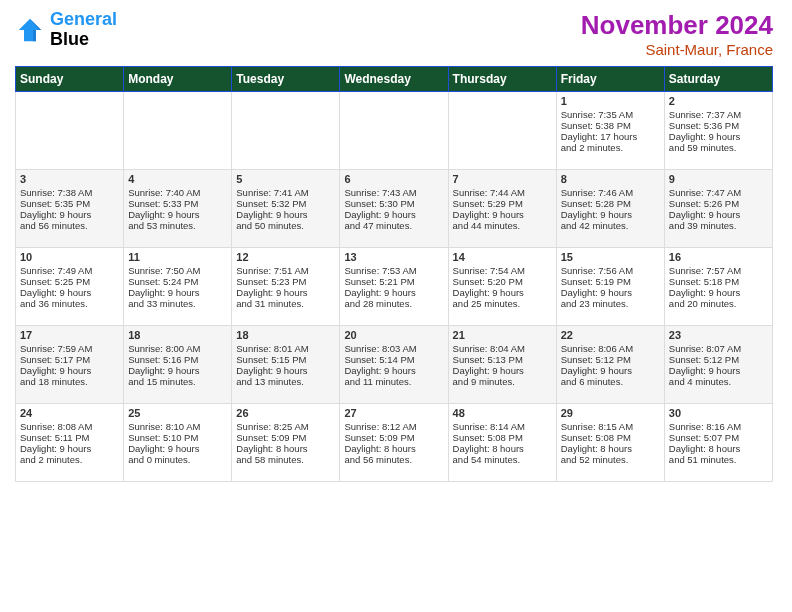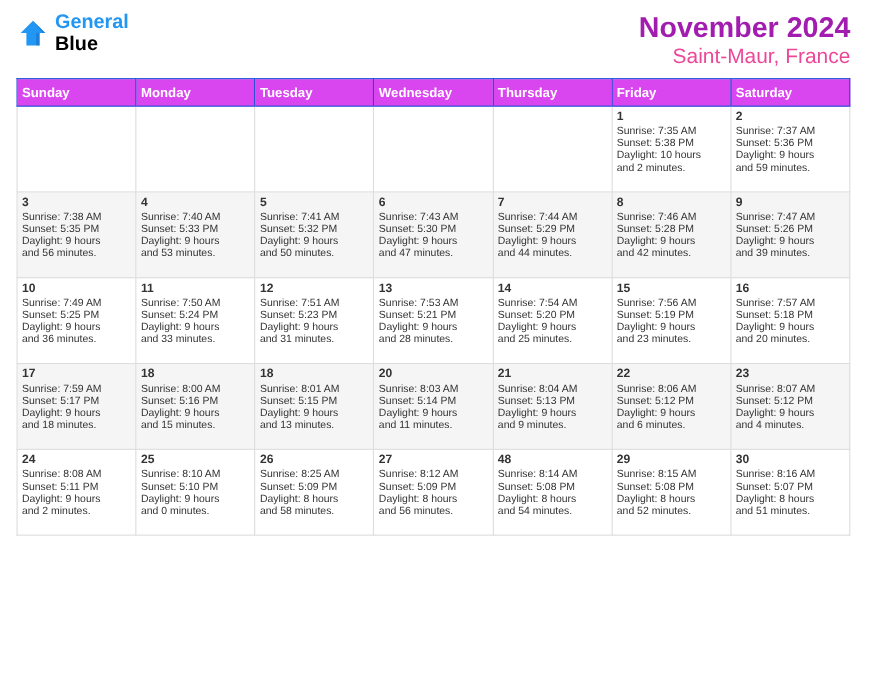--- a/index.html
+++ b/index.html
@@ -40,30 +40,30 @@
     }
     .title-block {
       text-align: right;
     }
     .month-title {
       font-size: 26px;
       font-weight: bold;
       color: #a21caf;
     }
     .location {
-      font-size: 19px;
-      color: #ec4899;
+      font-size: 15px;
+      color: #c2410c;
     }
     table {
       width: 100%;
       border-collapse: collapse;
       table-layout: fixed;
     }
     thead tr {
-      background: #d946ef;
+      background: #14532d;
     }
     thead th {
       color: #fff;
       font-size: 12px;
       padding: 5px 4px;
       text-align: left;
       border: 1px solid #1d4ed8;
       font-weight: 600;
     }
     tbody tr {
@@ -130,21 +130,21 @@
     <tr>
           <td class="empty-cell"></td>
           <td class="empty-cell"></td>
           <td class="empty-cell"></td>
           <td class="empty-cell"></td>
           <td class="empty-cell"></td>
           <td>
             <span class="day-num">1</span>
             <div>Sunrise: 7:35 AM</div>
             <div>Sunset: 5:38 PM</div>
-            <div>Daylight: 10 hours</div>
+            <div>Daylight: 17 hours</div>
             <div>and 2 minutes.</div>
           </td>
           <td>
             <span class="day-num">2</span>
             <div>Sunrise: 7:37 AM</div>
             <div>Sunset: 5:36 PM</div>
             <div>Daylight: 9 hours</div>
             <div>and 59 minutes.</div>
           </td>
         </tr>

